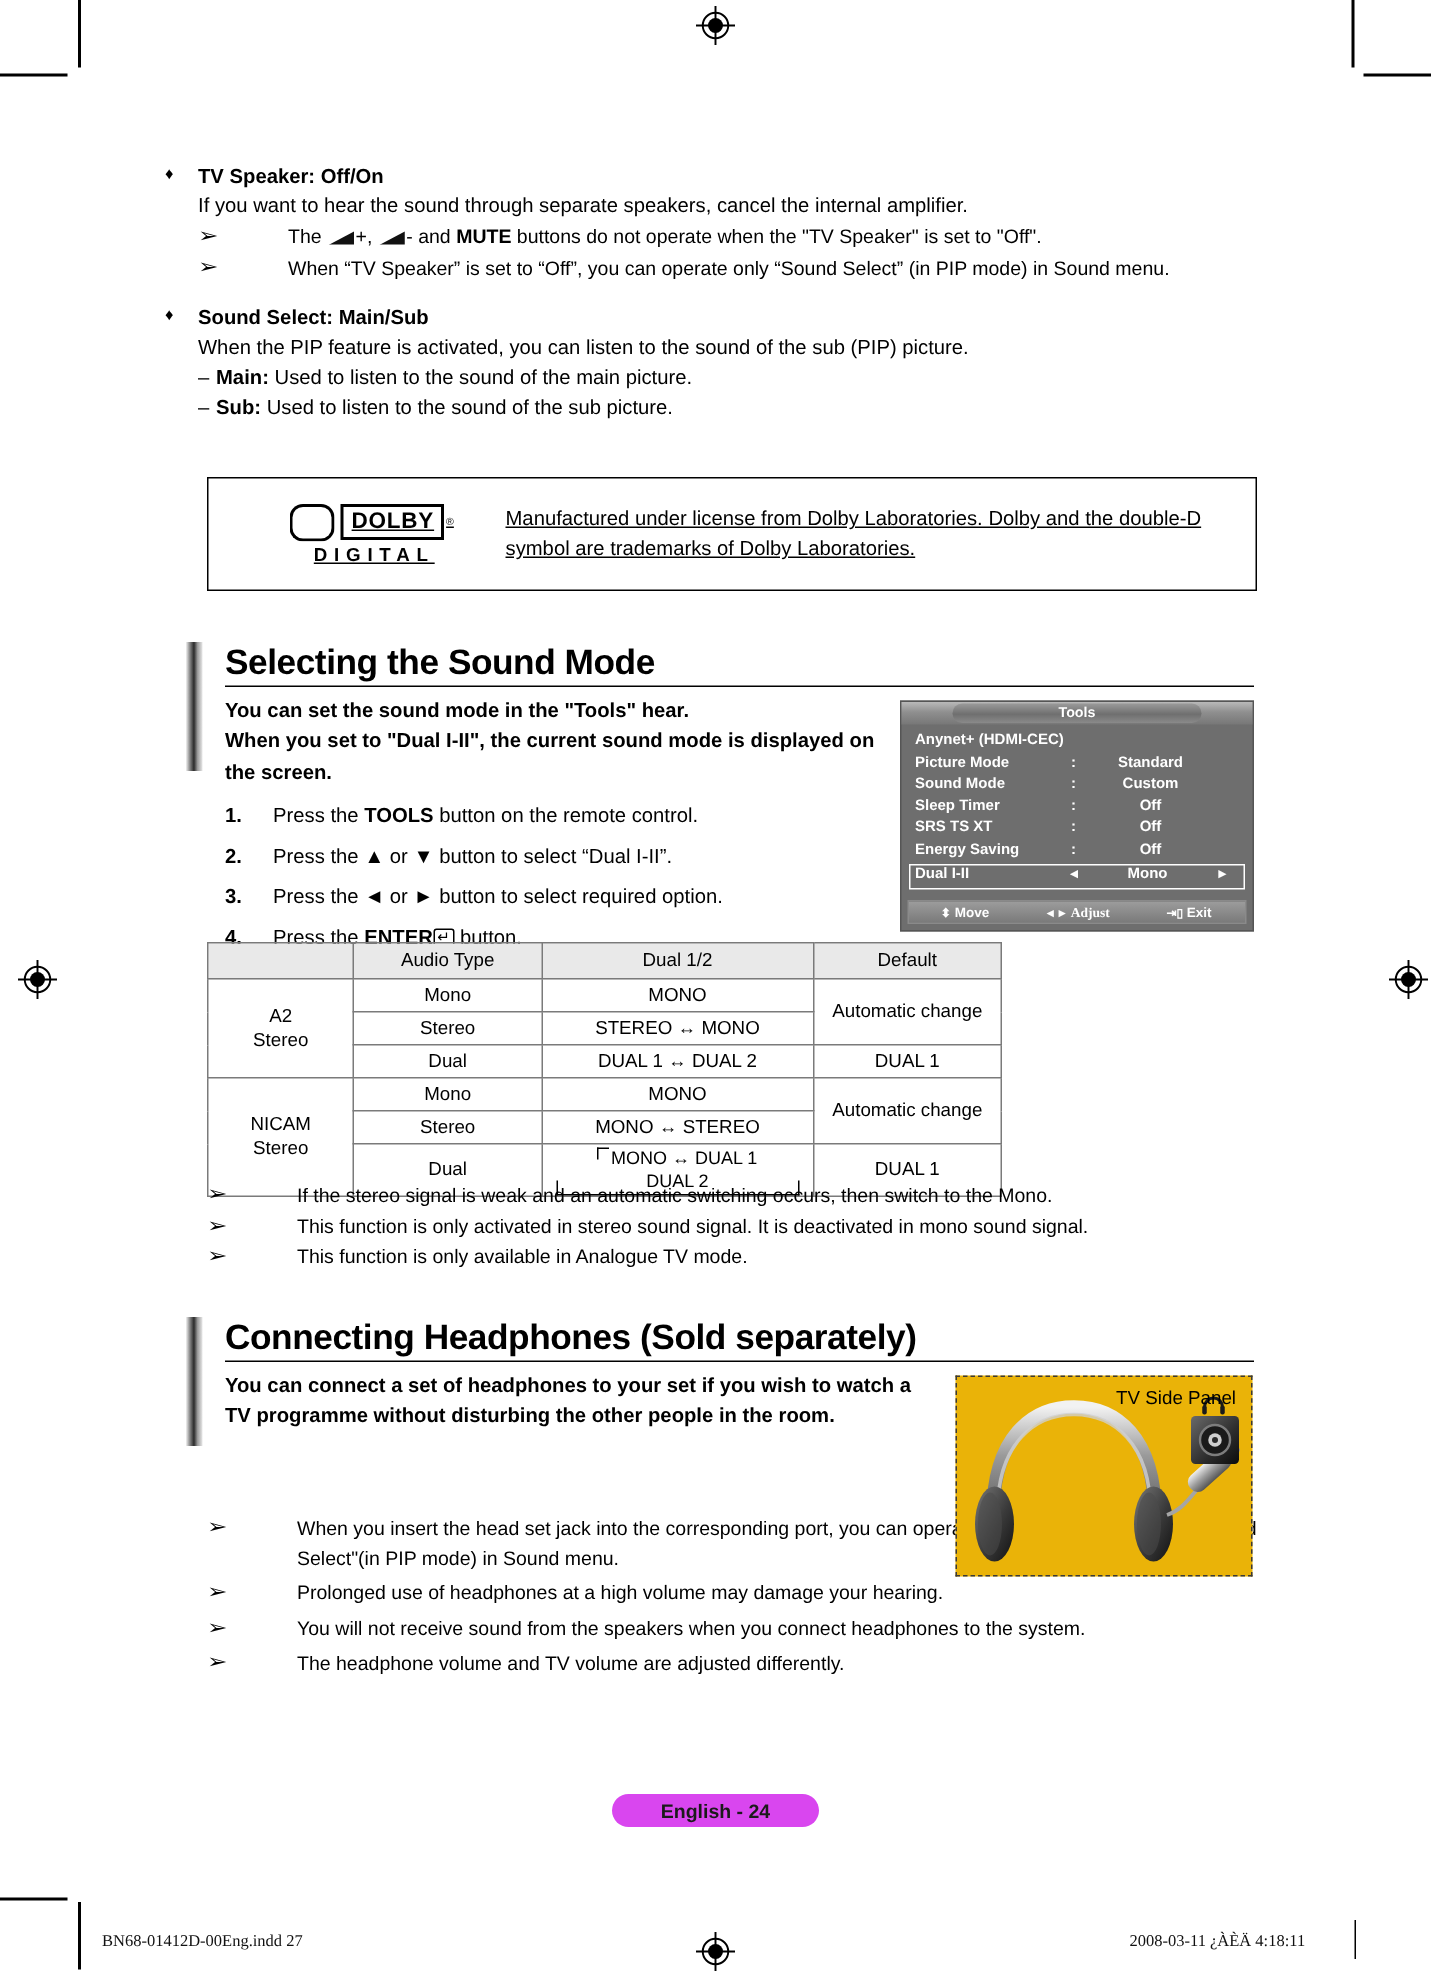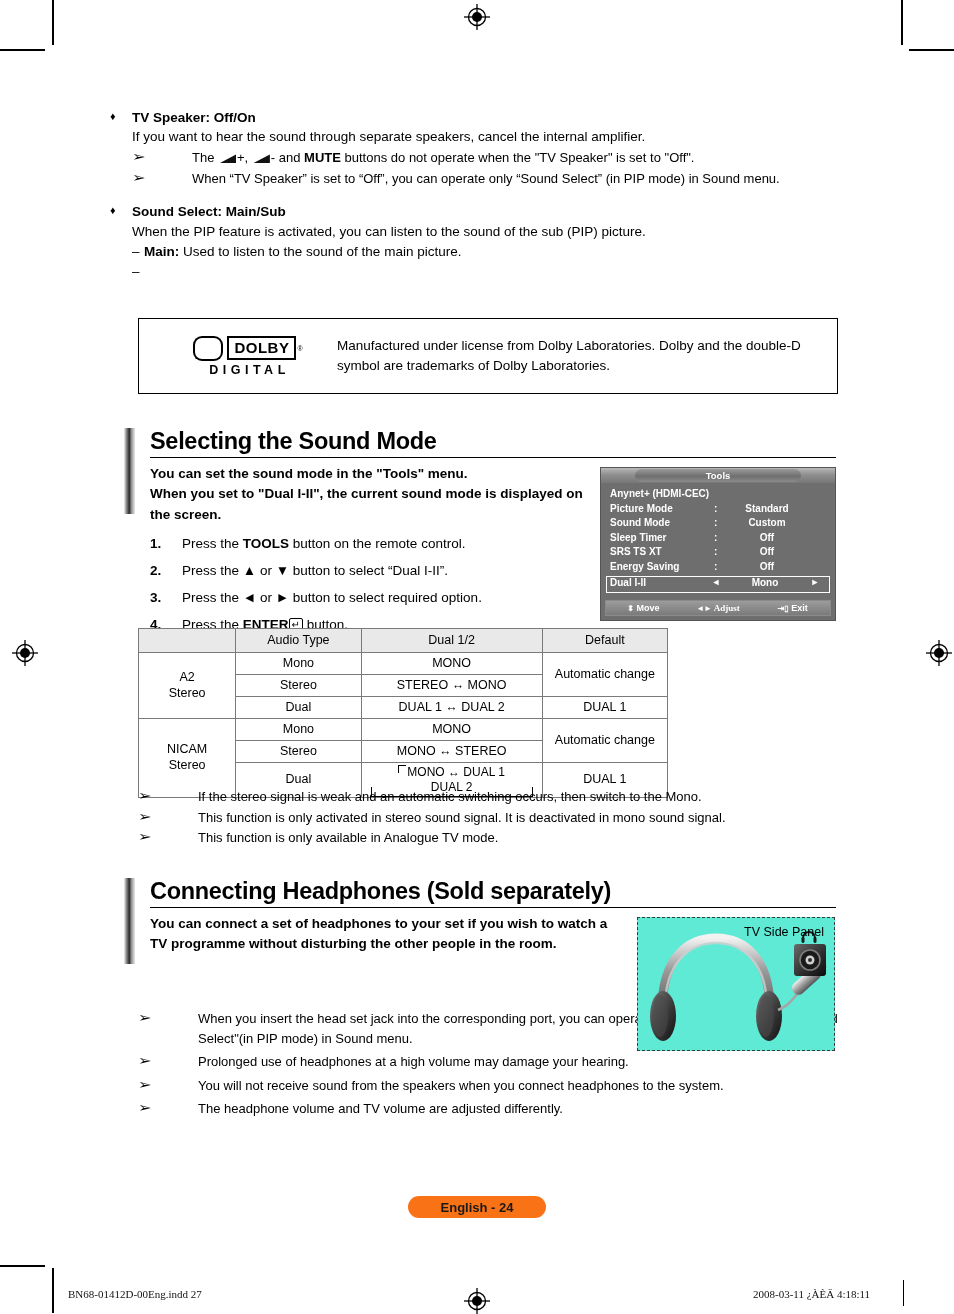--- a/index.html
+++ b/index.html
@@ -95,20 +95,21 @@
   .vol-dn { clip-path: polygon(0% 100%, 100% 0%, 100% 100%); }
 
   
   .dolby-box {
     position: absolute;
     left: 138px; top: 318px;
     width: 698px; height: 74px;
     border: 1.4px solid #000;
     display: flex;
     align-items: center;
+    text-decoration: underline;
   }
   .dolby-logo {
     width: 150px;
     flex: 0 0 150px;
     display: flex;
     flex-direction: column;
     align-items: center;
     margin-left: 34px;
   }
   .dolby-top {
@@ -317,34 +318,34 @@
     border-bottom: 1.4px solid #000;
   }
 
   
   .hp-box {
     position: absolute;
     left: 637px; top: 917px;
     width: 198px; height: 134px;
     border: 1.6px dashed #3a3a3a;
     box-sizing: border-box;
-    background: #5eead4;
+    background: #eab308;
   }
   .hp-label {
     position: absolute;
     right: 10px; top: 7px;
     font-size: 12.5px;
   }
 
   
   .pagebadge {
     position: absolute;
     left: 408px; top: 1196px;
     width: 138px; height: 22px;
-    background: #f97316;
+    background: #d946ef;
     border-radius: 11px;
     display: flex;
     align-items: center;
     justify-content: center;
     font-size: 13px;
     font-weight: bold;
     color: #1a1a1a;
   }
 
   .printline {
@@ -437,20 +438,21 @@
         <span>Sound Select: Main/Sub</span>
       </div>
       <div class="diamond-body">
         <div class="plain-line">When the PIP feature is activated, you can listen to the sound of the sub (PIP) picture.</div>
         <div class="dash-row">
           <span class="dash-glyph">‒</span>
           <span><b>Main:</b><span> Used to listen to the sound of the main picture.</span></span>
         </div>
         <div class="dash-row">
           <span class="dash-glyph">‒</span>
+          <span><b>Sub:</b><span> Used to listen to the sound of the  sub picture.</span></span>
         </div>
       </div>
     </div>
 
   </div>
 
   <div class="dolby-box">
     <div class="dolby-logo">
       <div class="dolby-top">
         <span class="dd-sym">
@@ -463,21 +465,21 @@
       <div class="dolby-sub">DIGITAL</div>
     </div>
     <div class="dolby-text">Manufactured under license from Dolby Laboratories. Dolby and the double-D symbol are trademarks of Dolby Laboratories.</div>
   </div>
 
   <div class="section" style="position:absolute; left:124px; top:428px; width:712px;">
     <div class="sec-bar" style="height:86px;"></div>
     <div class="sec-title">Selecting the Sound Mode</div>
     <div class="sec-rule"></div>
     <div class="lead" style="width:450px;">
-      <div>You can set the sound mode in the "Tools" menu.</div>
+      <div>You can set the sound mode in the "Tools" hear.</div>
       <div>When you set to "Dual I-II", the current sound mode is displayed on the screen.</div>
     </div>
 
     <ol class="steps">
       <li>
         <span class="num">1.</span>
         <span><span>Press the </span><b>TOOLS</b><span> button on the remote control.</span></span>
       </li>
       <li>
         <span class="num">2.</span>

